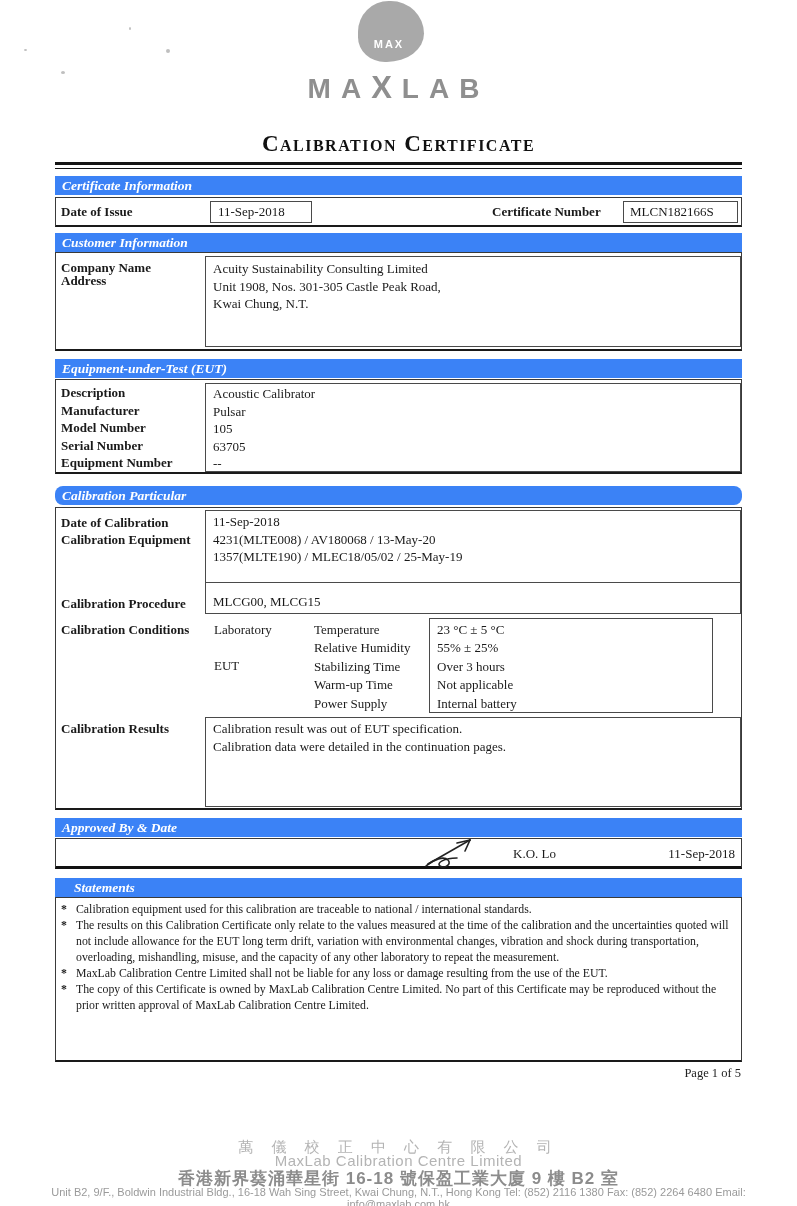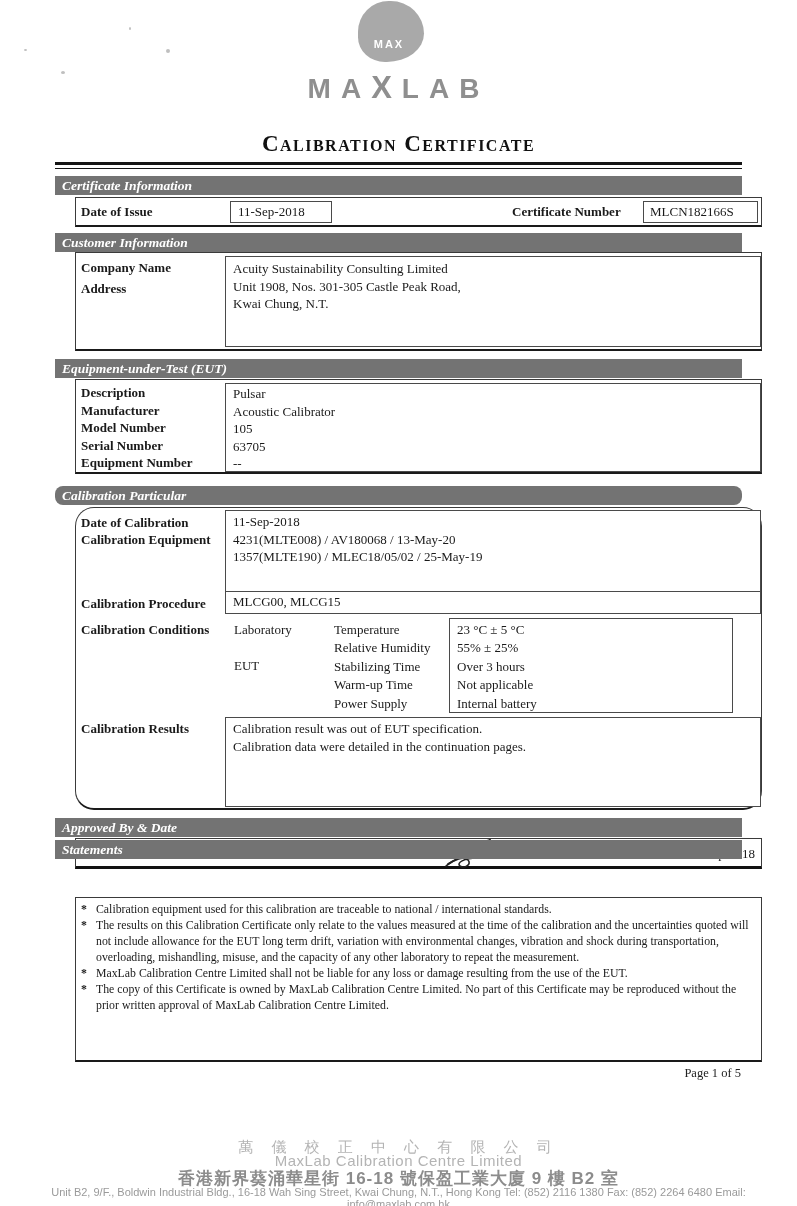--- a/index.html
+++ b/index.html
@@ -26,28 +26,28 @@
     position:absolute;left:0;width:100%;top:131px;text-align:center;
     font-weight:bold;font-size:23px;letter-spacing:1.5px;font-variant:small-caps;color:#111;
   }
   .title-rule{
     position:absolute;left:55px;width:687px;top:162px;height:3px;
     border-top:3px solid #151515;border-bottom:1.5px solid #151515;
   }
 
   
   .bar{
-    position:absolute;left:55px;width:687px;height:19px;background:#737373;color:#ffffff;
+    position:absolute;left:55px;width:687px;height:19px;background:#3b82f6;color:#ffffff;
     font-style:italic;font-weight:bold;font-size:13.5px;line-height:19px;padding-left:0;
     box-sizing:border-box;
   }
   .bar span{padding-left:7px;}
   .section{
     position:absolute;left:55px;width:687px;box-sizing:border-box;
-    border:1px solid #3a3a3a;border-bottom:2px solid #1a1a1a;background:#fff;margin-left:20px;
+    border:1px solid #3a3a3a;border-bottom:2px solid #1a1a1a;background:#fff;
   }
   .lbl{font-weight:bold;font-size:13px;}
   .val{font-size:13px;}
   .vbox{position:absolute;box-sizing:border-box;border:1px solid #4a4a4a;background:#fff;}
   .lines div{line-height:17.5px;}
 
   
   .sig{position:absolute;}
 
   .page-number{
@@ -83,60 +83,60 @@
   <div class="section" style="top:197px;height:30px;">
     <div class="lbl" style="position:absolute;left:5px;top:6px;">Date of Issue</div>
     <div class="vbox val" style="left:154px;top:3px;width:102px;height:22px;padding:2px 0 0 7px;">11-Sep-2018</div>
     <div class="lbl" style="position:absolute;left:436px;top:6px;">Certificate Number</div>
     <div class="vbox val" style="left:567px;top:3px;width:115px;height:22px;padding:2px 0 0 6px;">MLCN182166S</div>
   </div>
 
   <div class="bar" style="top:233px;"><span>Customer Information</span></div>
   <div class="section" style="top:252px;height:99px;">
     <div class="lbl" style="position:absolute;left:5px;top:7px;">Company Name</div>
-    <div class="lbl" style="position:absolute;left:5px;top:28px;text-align:right;">Address</div>
+    <div class="lbl" style="position:absolute;left:5px;top:20px;text-align:right;">Address</div>
     <div class="vbox lines val" style="left:149px;top:3px;width:536px;height:91px;padding:3px 0 12px 7px;">
       <div>Acuity Sustainability Consulting Limited</div>
       <div>Unit 1908, Nos. 301-305 Castle Peak Road,</div>
       <div>Kwai Chung, N.T.</div>
     </div>
   </div>
 
   <div class="bar" style="top:359px;"><span>Equipment-under-Test (EUT)</span></div>
   <div class="section" style="top:379px;height:95px;">
     <div class="lines" style="position:absolute;left:5px;top:4px;">
       <div class="lbl">Description</div>
       <div class="lbl">Manufacturer</div>
       <div class="lbl">Model Number</div>
       <div class="lbl">Serial Number</div>
       <div class="lbl">Equipment Number</div>
     </div>
     <div class="vbox lines val" style="left:149px;top:3px;width:536px;height:89px;padding:1px 0 0 7px;">
+      <div>Acoustic Calibrator</div>
       <div>Pulsar</div>
-      <div>Acoustic Calibrator</div>
       <div>105</div>
       <div>63705</div>
       <div>--</div>
     </div>
   </div>
 
   <div class="bar" style="top:486px;border-radius:8px;"><span>Calibration Particular</span></div>
-  <div class="section" style="top:507px;height:303px;border-radius:19px;">
+  <div class="section" style="top:507px;height:303px;">
 
     <div class="lbl" style="position:absolute;left:5px;top:7px;">Date of Calibration</div>
     <div class="lbl" style="position:absolute;left:5px;top:24px;">Calibration Equipment</div>
     <div class="lbl" style="position:absolute;left:5px;top:88px;">Calibration Procedure</div>
 
     <div class="vbox" style="left:149px;top:2px;width:536px;height:104px;">
       <div class="lines val" style="padding:2px 0 0 7px;">
         <div>11-Sep-2018</div>
         <div>4231(MLTE008) / AV180068 / 13-May-20</div>
         <div>1357(MLTE190) / MLEC18/05/02 / 25-May-19</div>
       </div>
-      <div class="val" style="position:absolute;left:0;right:0;bottom:0;height:19px;border-top:1px solid #4a4a4a;padding:2px 0 0 7px;">MLCG00, MLCG15</div>
+      <div class="val" style="position:absolute;left:0;right:0;bottom:0;height:19px;border-top:1px solid #4a4a4a;padding:11px 0 0 7px;">MLCG00, MLCG15</div>
     </div>
 
     <div class="lbl" style="position:absolute;left:5px;top:114px;">Calibration Conditions</div>
     <div class="val" style="position:absolute;left:158px;top:114px;">Laboratory</div>
     <div class="val" style="position:absolute;left:158px;top:150px;">EUT</div>
     <div class="lines val" style="position:absolute;left:258px;top:113px;line-height:18.4px;">
       <div style="line-height:18.4px;">Temperature</div>
       <div style="line-height:18.4px;">Relative Humidity</div>
       <div style="line-height:18.4px;">Stabilizing Time</div>
       <div style="line-height:18.4px;">Warm-up Time</div>
@@ -164,21 +164,21 @@
         <path d="M4,31 L46,7"></path>
         <path d="M46,7 L33,10"></path>
         <path d="M46,7 L41,18"></path>
         <path d="M2,33 C10,26 20,23 24,27 C28,31 21,36 16,33 C12,30 20,25 33,25"></path>
       </g>
     </svg>
     <div class="val" style="position:absolute;left:457px;top:7px;">K.O. Lo</div>
     <div class="val" style="position:absolute;right:6px;top:7px;">11-Sep-2018</div>
   </div>
 
-  <div class="bar" style="top:840px;"><span>Statements</span></div>
+  <div class="bar" style="top:878px;padding-left:12px;"><span>Statements</span></div>
   <div class="section" style="top:897px;height:165px;">
     <div style="padding:3px 8px 0 5px;font-size:11.8px;line-height:16px;">
       <div style="display:flex;">
         <span style="width:15px;flex:0 0 15px;font-weight:bold;">*</span>
         <span>Calibration equipment used for this calibration are traceable to national / international standards.</span>
       </div>
       <div style="display:flex;">
         <span style="width:15px;flex:0 0 15px;font-weight:bold;">*</span>
         <span>The results on this Calibration Certificate only relate to the values measured at the time of the calibration and the uncertainties quoted will not include allowance for the EUT long term drift, variation with environmental changes, vibration and shock during transportation, overloading, mishandling, misuse, and the capacity of any other laboratory to repeat the measurement.</span>
       </div>

